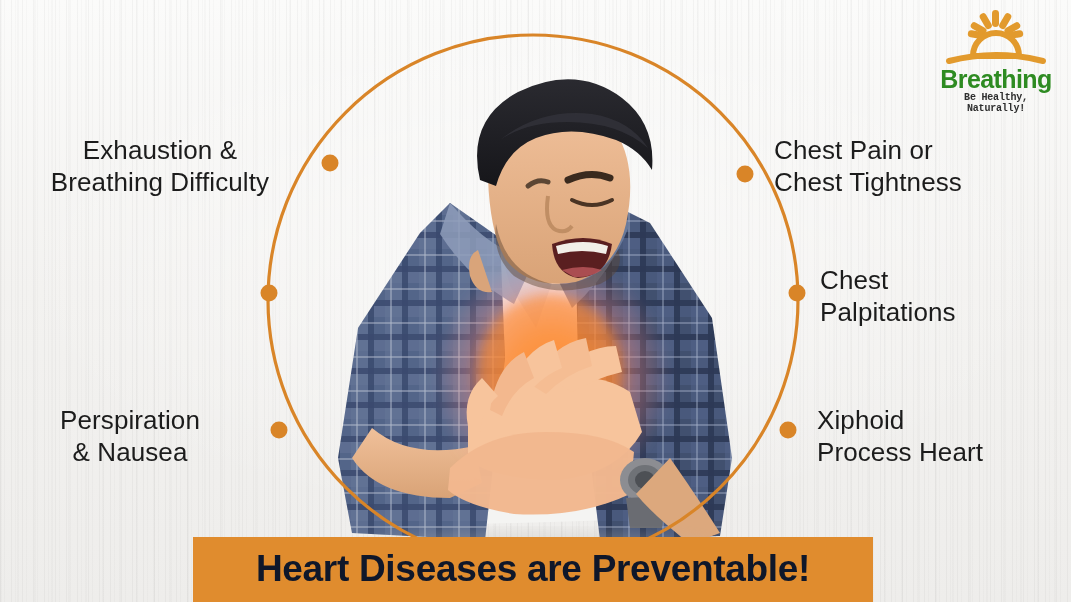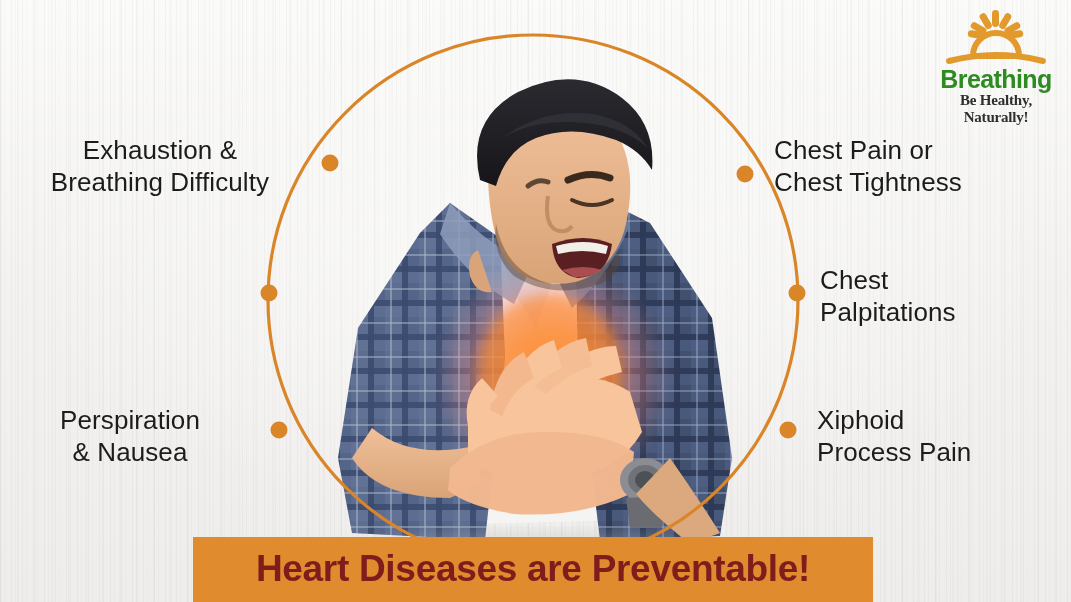--- a/index.html
+++ b/index.html
@@ -47,38 +47,38 @@
   
   .photo{position:absolute;left:300px;top:28px;width:470px;height:530px;}
 
   
   .banner{
     position:absolute;left:193px;top:537px;width:680px;height:65px;
     background:#e08c2e;
     display:flex;align-items:center;justify-content:center;
   }
   .banner-text{
-    color:#7f1d1d;font-weight:bold;
+    color:#0f172a;font-weight:bold;
     font-size:37px;letter-spacing:-0.3px;
     font-family:"Liberation Sans", sans-serif;
     white-space:nowrap;
     transform:translateY(-1px);
   }
 
   
   .logo{position:absolute;right:16px;top:8px;width:118px;height:96px;}
   .logo-word{
     position:absolute;left:0;top:57px;width:118px;text-align:center;
     font-family:"Liberation Sans", sans-serif;
     font-weight:bold;font-size:25px;color:#2e8b22;letter-spacing:-0.6px;
   }
   .logo-tag{
     position:absolute;left:0;top:84px;width:118px;text-align:center;
-    font-family:Liberation Serif, serif;
-    font-weight:bold;font-size:15px;color:#2e2e2e;letter-spacing:-0.2px;
+    font-family:Liberation Mono, monospace;
+    font-weight:bold;font-size:10px;color:#2e2e2e;letter-spacing:-0.2px;
   }
 </style>
 </head>
 <body>
 
 <div id="stage">
 
   <div class="bg"></div>
   <div class="bg-vig"></div>
 
@@ -221,21 +221,21 @@
   <div class="label right" style="left:774px;top:134px;width:290px;">Chest Pain or
 Chest Tightness</div>
 
   <div class="label left" style="left:10px;top:404px;width:240px;">Perspiration
 &amp; Nausea</div>
 
   <div class="label right" style="left:820px;top:264px;width:240px;">Chest
 Palpitations</div>
 
   <div class="label right" style="left:817px;top:404px;width:250px;">Xiphoid
-Process Pain</div>
+Process Heart</div>
 
   <div class="banner">
     <span class="banner-text">Heart Diseases are Preventable!</span>
   </div>
 
   <div class="logo">
     <svg width="118" height="60" viewBox="0 0 118 60">
       <g fill="#E29A2D">
         <rect x="55" y="2" width="7" height="17" rx="3.4"></rect>
         <rect x="55" y="2" width="7" height="17" rx="3.4" transform="rotate(30 58.5 30)"></rect>

